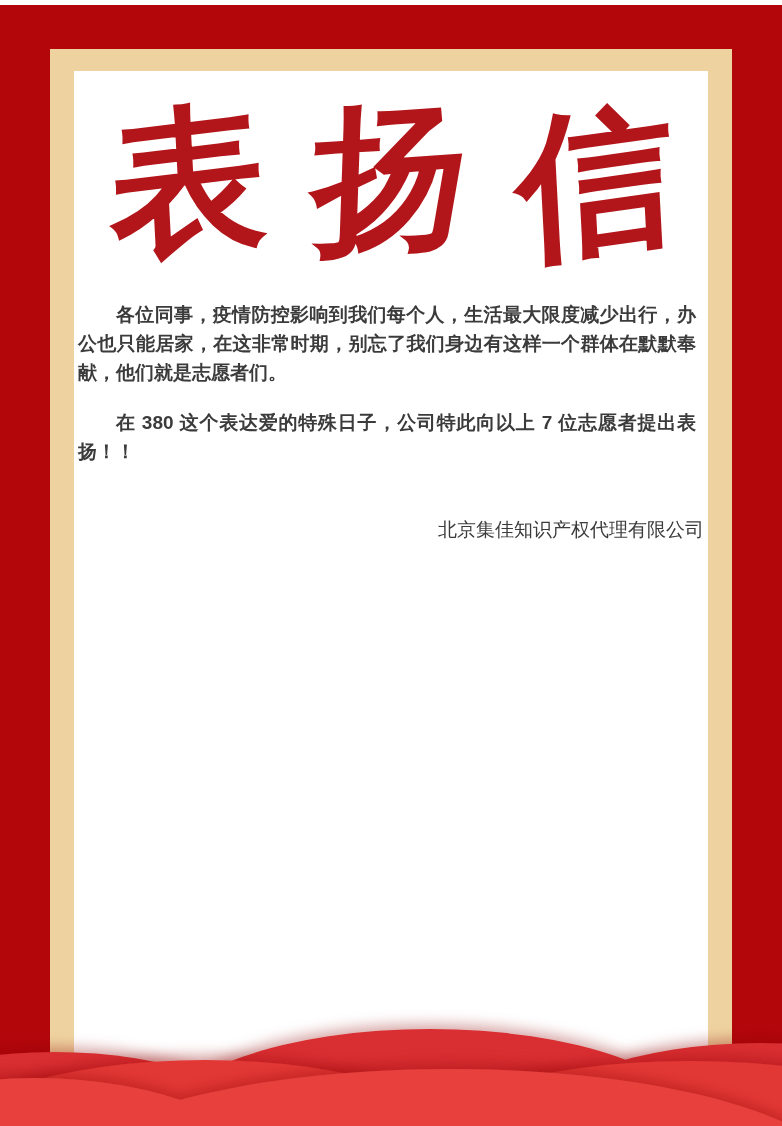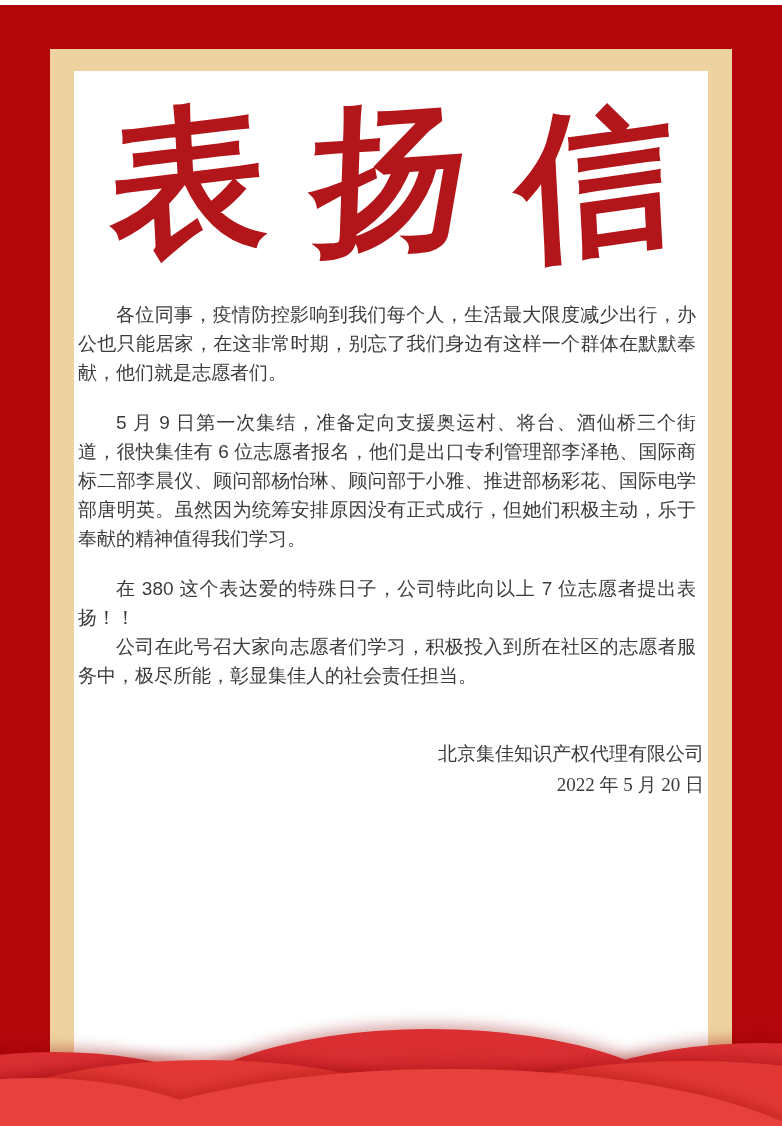--- a/index.html
+++ b/index.html
@@ -53,30 +53,30 @@
   
   .letter-body {
     color: var(--text, #3b3b3b);
     font-size: 19px;
     line-height: 29px;
     text-align: justify;
   }
   .letter-body p {
     margin: 0 8px 21px 0;
     text-indent: 2em;
+    font-weight: bold;
   }
   .letter-body p.tight { margin-bottom: 0; }
   
   .signature {
     margin-top: 48px;
     text-align: right;
     color: var(--text, #3b3b3b);
     font-size: 19px;
     line-height: 31px;
-    font-family: Liberation Serif, serif;
   }
   
   .waves {
     position: absolute;
     left: 0; right: 0; bottom: 0;
     width: 782px;
     height: 120px;
     display: block;
   }
 </style>
@@ -91,28 +91,25 @@
   <div class="paper">
 
     <h1 class="title">
       <span>表</span>
       <span>扬</span>
       <span>信</span>
     </h1>
 
     <div class="letter-body">
       <p>各位同事，疫情防控影响到我们每个人，生活最大限度减少出行，办公也只能居家，在这非常时期，别忘了我们身边有这样一个群体在默默奉献，他们就是志愿者们。</p>
-      <p>5 月 9 日第一次集结，准备定向支援奥运村、将台、酒仙桥三个街道，很快集佳有 6 位志愿者报名，他们是出口专利管理部李泽艳、国际商标二部李晨仪、顾问部杨怡琳、顾问部于小雅、推进部杨彩花、国际电学部唐明英。虽然因为统筹安排原因没有正式成行，但她们积极主动，乐于奉献的精神值得我们学习。</p>
       <p class="tight">在 380 这个表达爱的特殊日子，公司特此向以上 7 位志愿者提出表扬！！</p>
-      <p class="tight">公司在此号召大家向志愿者们学习，积极投入到所在社区的志愿者服务中，极尽所能，彰显集佳人的社会责任担当。</p>
     </div>
 
     <div class="signature">
       <div>北京集佳知识产权代理有限公司</div>
-      <div>2022 年 5 月 20 日</div>
     </div>
 
   </div>
 
   <svg class="waves" viewBox="0 0 782 120" preserveAspectRatio="none" aria-hidden="true">
     <defs>
       <filter id="softShadow" x="-30%" y="-60%" width="160%" height="220%">
         <feDropShadow dx="0" dy="-5" stdDeviation="7" flood-color="#8e0d10" flood-opacity="0.35"></feDropShadow>
       </filter>
     </defs>

